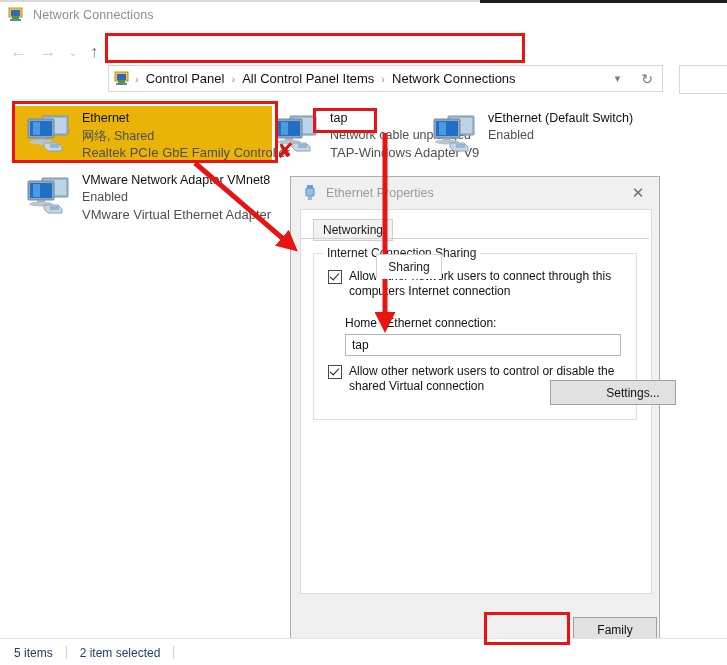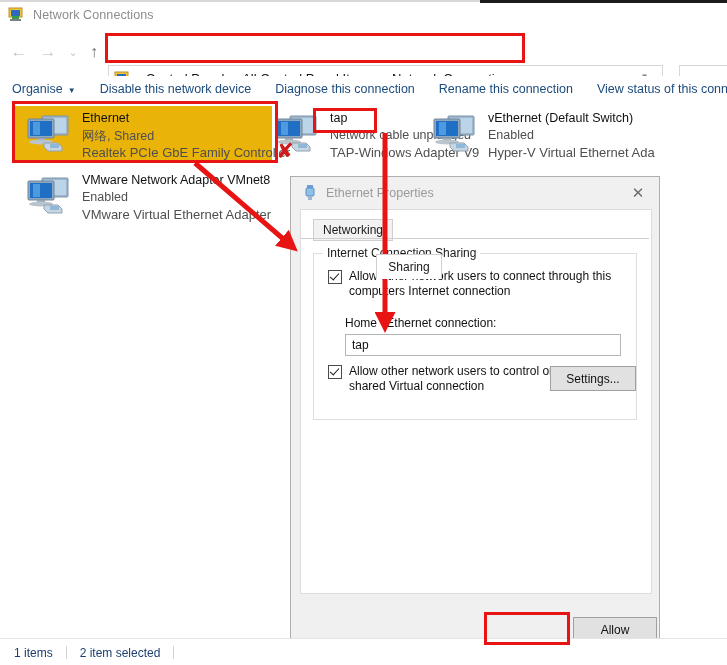--- a/index.html
+++ b/index.html
@@ -224,21 +224,21 @@
     position: absolute; border: 1px solid #b5b5b5; background: #ffffff;
     display: flex; align-items: center;
     font-size: 12px; color: #111111;
   }
   .combo .cval { margin-left: 6px; }
   .btn {
     border: 1px solid #a0a0a0; background: #e1e1e1;
     font-size: 12px; color: #111111;
     display: flex; align-items: center; justify-content: center;
   }
-  .btn.settings { position: absolute; left: 236px; top: 112px; width: 84px; height: 23px; }
+  .btn.settings { position: absolute; left: 236px; top: 126px; width: 84px; height: 23px; padding-left: 40px; }
   .btn.ok     { position: absolute; left: 485px; top: 617px; width: 82px; height: 23px; }
   .btn.cancel { position: absolute; left: 573px; top: 617px; width: 82px; height: 23px; }
 
   
   .annbox {
     position: absolute; border: 3px solid #e81313; box-sizing: border-box;
     pointer-events: none;
   }
   .ann-svg {
     position: absolute; left: 0; top: 0; width: 727px; height: 665px;
@@ -285,29 +285,20 @@
       <span class="crumb">All Control Panel Items</span>
       <span class="crumb-sep">›</span>
       <span class="crumb">Network Connections</span>
     </div>
 
     <div class="addr-drop">▾</div>
     <div class="addr-refresh">↻</div>
     <input class="searchbox" value="" placeholder="" style="">
   </div>
 
-  <div class="cmdbar">
-    <div class="cmd organise">
-      <span>Organise</span><span class="caret">▼</span>
-    </div>
-    <div class="cmd c2">Disable this network device</div>
-    <div class="cmd c3">Diagnose this connection</div>
-    <div class="cmd c4">Rename this connection</div>
-    <div class="cmd c5">View status of this conn</div>
-  </div>
 
   <div class="items">
 
     <div class="item selected" style="left:14px; top:4px; width:258px;">
       <div class="ico">
         <svg viewBox="0 0 52 44" width="52" height="44">
           <rect x="18" y="5" width="26" height="19" rx="1" fill="#9fb6cc" stroke="#7d93a8"></rect>
           <rect x="20" y="7" width="22" height="15" fill="#bcd4e8"></rect>
           <rect x="4" y="8" width="26" height="19" rx="1" fill="#8fa8bf" stroke="#6f8599"></rect>
           <rect x="6" y="10" width="22" height="15" fill="#1f6fc4"></rect>
@@ -371,21 +362,20 @@
           <rect x="6" y="10" width="22" height="15" fill="#1f6fc4"></rect>
           <rect x="9" y="11" width="7" height="13" fill="#4d9ae0"></rect>
           <rect x="13" y="27" width="8" height="3" fill="#9aa7b2"></rect>
           <ellipse cx="17" cy="31" rx="12" ry="2.5" fill="#b9c4cd"></ellipse>
           <path d="M20 32 L34 32 L38 36 L38 40 L24 40 L20 36 Z" fill="#c9d6e2" stroke="#8fa2b2"></path>
           <rect x="26" y="33" width="9" height="4" fill="#8fb8d8"></rect>
         </svg>
       </div>
       <div class="nm">vEthernet (Default Switch)</div>
       <div class="st">Enabled</div>
-      <div class="dv">Hyper-V Virtual Ethernet Ada</div>
     </div>
   </div>
 
   <div class="dialog">
 
     <div class="dlg-title">
       <div class="dlg-ticon">
         <svg viewBox="0 0 14 16" width="14" height="16">
           <rect x="4" y="0" width="6" height="3" fill="#6b9fd6"></rect>
           <rect x="3" y="3" width="8" height="8" rx="1" fill="#8fc0ea" stroke="#5d8fc4"></rect>
@@ -425,24 +415,24 @@
         <div class="cbrow" style="left:14px; top:110px;">
           <div class="cbox checked"></div>
           <div class="cblabel">Allow other network users to control or disable the shared Virtual connection</div>
         </div>
 
         <div class="btn settings">Settings...</div>
       </div>
     </div>
   </div>
 
-  <div class="btn cancel">Allow</div>
+  <div class="btn cancel">Family</div>
 
   <div class="statusbar">
-    <div class="sb-txt">1 items</div>
+    <div class="sb-txt">5 items</div>
     <div class="sb-sep"></div>
     <div class="sb-txt2">2 item selected</div>
     <div class="sb-sep2"></div>
   </div>
 
   <div class="annbox" style="left:105px; top:33px; width:420px; height:30px;"></div>
   <div class="annbox" style="left:12px; top:101px; width:266px; height:62px;"></div>
   <div class="annbox" style="left:313px; top:108px; width:64px; height:25px;"></div>
   <div class="annbox" style="left:484px; top:612px; width:86px; height:33px;"></div>
 

